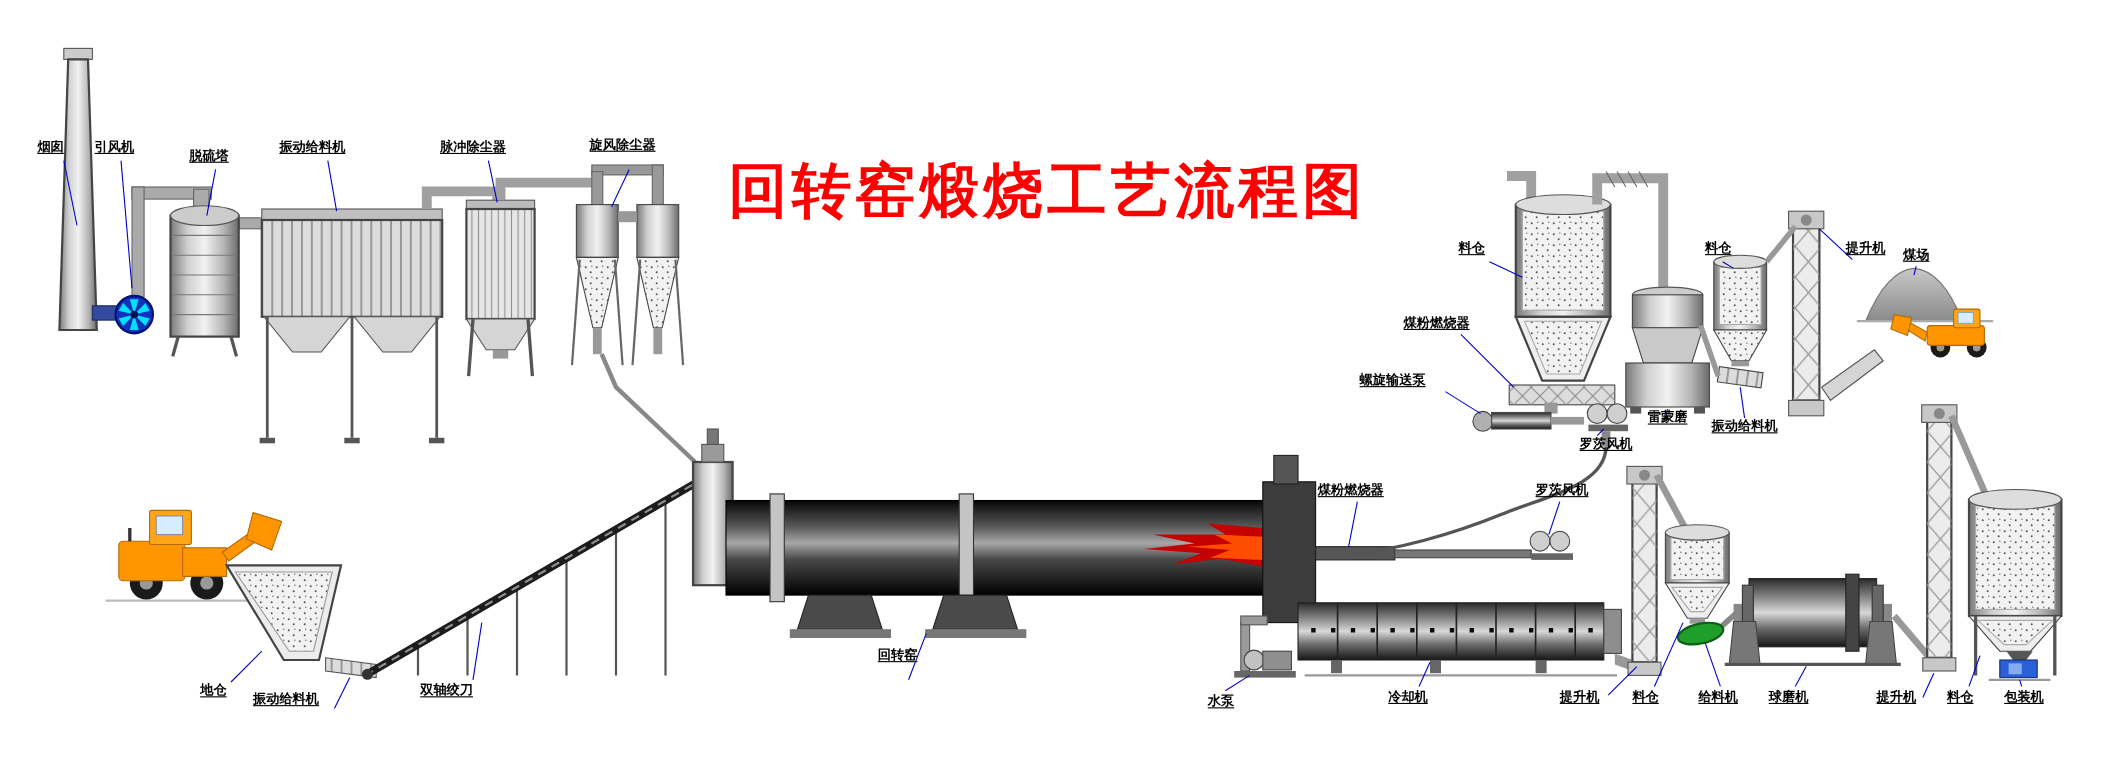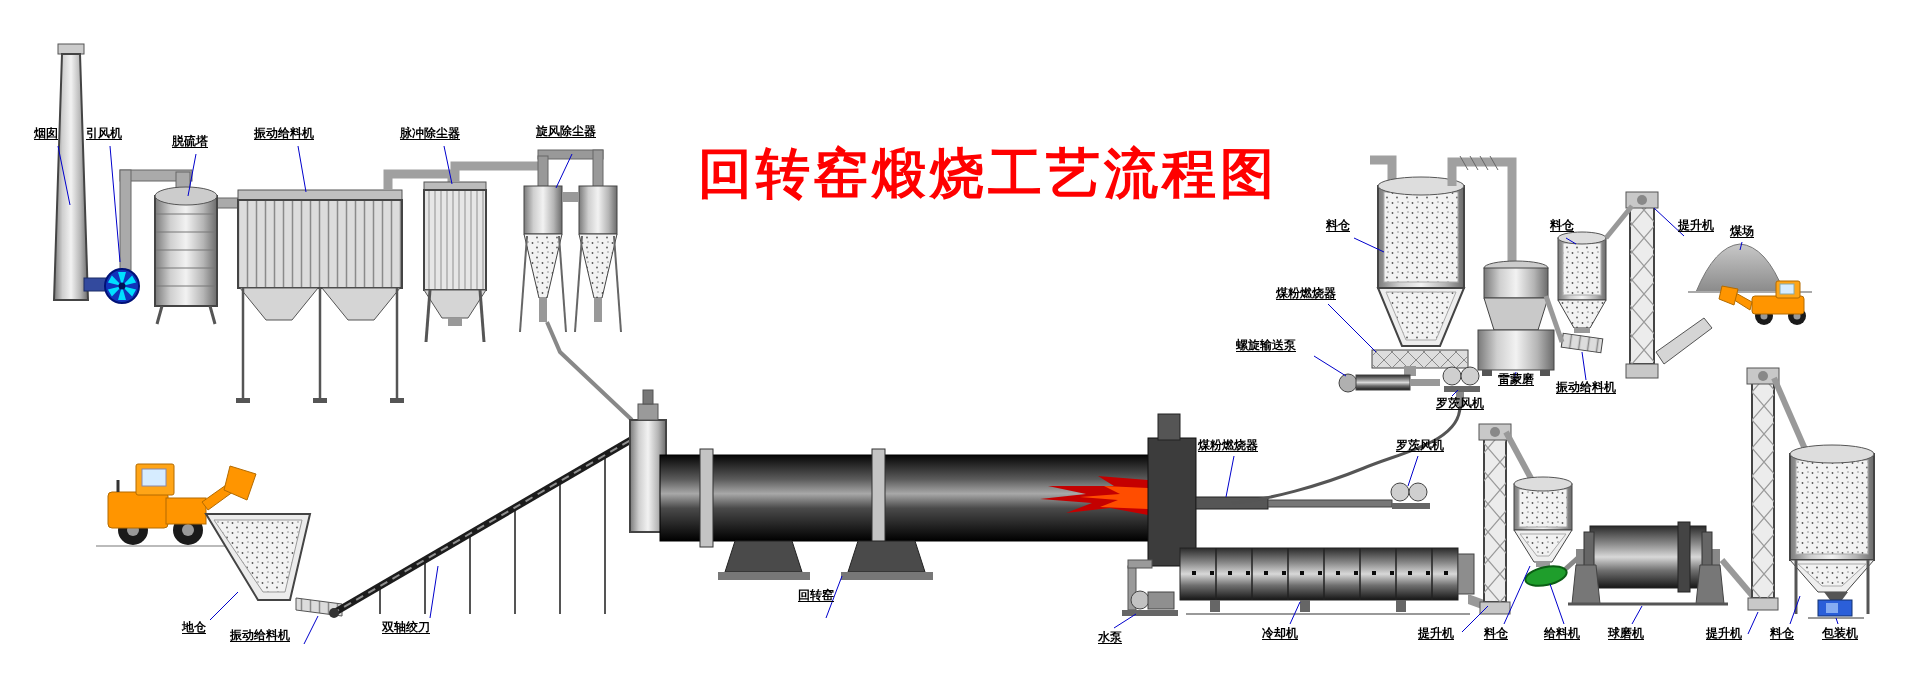--- a/index.html
+++ b/index.html
@@ -1,19 +1,19 @@
 <!DOCTYPE html>
 <html><head>
 <meta charset="utf-8">
 <style>
   html,body{margin:0;padding:0;background:#fff;}
   .canvas{position:relative;width:1920px;height:693px;background:#ffffff;overflow:hidden;font-family:"Liberation Sans",sans-serif;}
   .canvas svg{position:absolute;left:0;top:0;z-index:1;}
   .lbl{position:absolute;color:#000000;font-size:12px;font-weight:bold;text-decoration:underline;text-underline-offset:2px;white-space:nowrap;z-index:3;line-height:1.2;}
-  .title{position:absolute;left:698px;top:138px;font-size:54px;font-weight:bold;color:#ff0000;letter-spacing:4px;white-space:nowrap;z-index:4;text-align:center;}
+  .title{position:absolute;left:662px;top:138px;font-size:54px;font-weight:bold;color:#ff0000;letter-spacing:4px;white-space:nowrap;z-index:4;text-align:center;}
   .watermark{position:absolute;left:452px;top:396px;font-size:158px;font-weight:bold;color:#f20000;opacity:0.88;letter-spacing:14px;white-space:nowrap;z-index:2;line-height:1;}
 </style>
 </head>
 <body>
 
 <div class="canvas">
 
 <svg width="1920" height="693" viewBox="0 0 1920 693" xmlns="http://www.w3.org/2000/svg">
   <defs>
     <pattern id="speckle" width="10" height="10" patternUnits="userSpaceOnUse">

